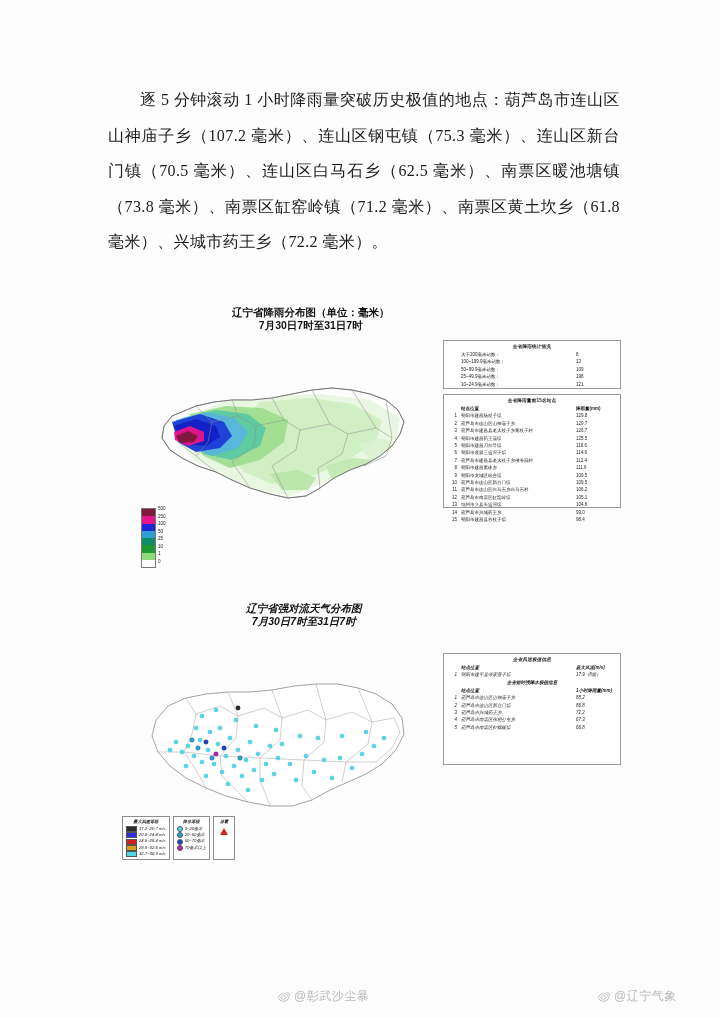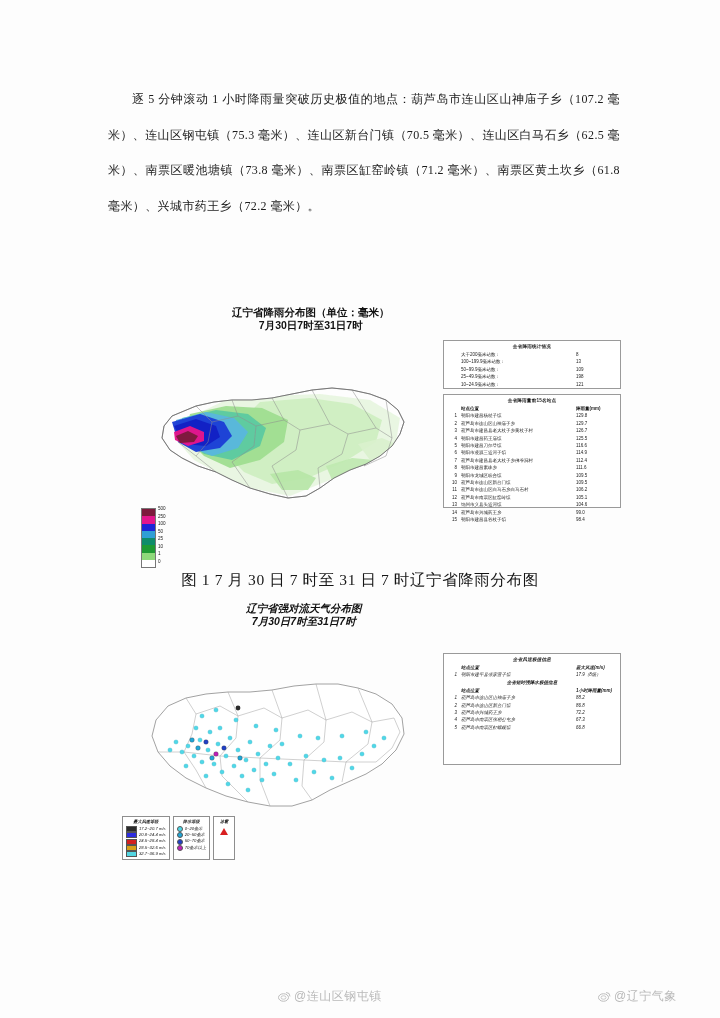--- a/index.html
+++ b/index.html
@@ -23,21 +23,21 @@
   }
 
   
   .article {
     position: absolute;
     left: 108px;
     top: 82px;
     width: 512px;
   }
   .para {
-    font-size: 12px;
+    font-size: 16px;
     line-height: 35.5px;
     text-align: justify;
     text-indent: 2em;
     letter-spacing: 0.4px;
     color: #1b1b1b;
     margin: 0;
     font-family: "Liberation Serif", "DejaVu Serif", serif;
   }
 
   
@@ -447,21 +447,20 @@
             <span class="val">99.0</span>
           </div>
           <div class="row">
             <span class="idx">15</span>
             <span class="name">朝阳市建昌县谷杖子镇</span>
             <span class="val">98.4</span>
           </div>
         </div>
     </div>
 
-    <div class="fig-caption" id="fig1-caption">图 1 7 月 30 日 7 时至 31 日 7 时辽宁省降雨分布图</div>
   </div>
 
   <div class="figure" id="figure2">
 
     <div class="fig-title" id="fig2-title">
       <div class="l1">辽宁省强对流天气分布图</div>
       <div class="l2">7月30日7时至31日7时</div>
     </div>
 
     <div class="map-holder" id="map2">
@@ -673,21 +672,21 @@
   </div>
 
   <div class="watermark" id="wm-left">
     <span class="wb-icon">
       <svg viewBox="0 0 26 22" width="13" height="11">
         <ellipse cx="11" cy="13" rx="10" ry="7.5" fill="none" stroke="#bdbdbd" stroke-width="2"></ellipse>
         <ellipse cx="11" cy="13" rx="5" ry="3.5" fill="none" stroke="#bdbdbd" stroke-width="1.6"></ellipse>
         <path d="M17,3 q7,0 7,7" fill="none" stroke="#bdbdbd" stroke-width="2" stroke-linecap="round"></path>
       </svg>
     </span>
-    <span>@连山区钢屯镇</span>
+    <span>@彰武沙尘暴</span>
   </div>
 
   <div class="watermark" id="wm-right">
     <span class="wb-icon">
       <svg viewBox="0 0 26 22" width="13" height="11">
         <ellipse cx="11" cy="13" rx="10" ry="7.5" fill="none" stroke="#bdbdbd" stroke-width="2"></ellipse>
         <ellipse cx="11" cy="13" rx="5" ry="3.5" fill="none" stroke="#bdbdbd" stroke-width="1.6"></ellipse>
         <path d="M17,3 q7,0 7,7" fill="none" stroke="#bdbdbd" stroke-width="2" stroke-linecap="round"></path>
       </svg>
     </span>

